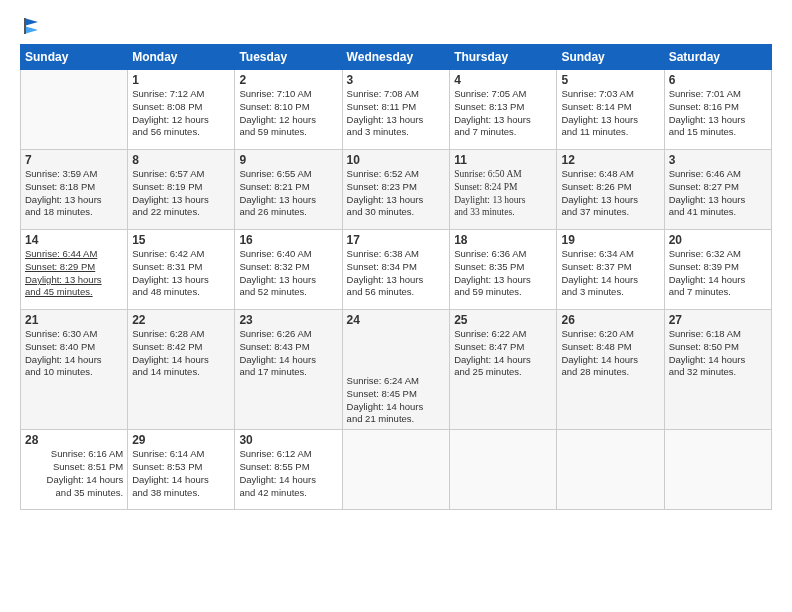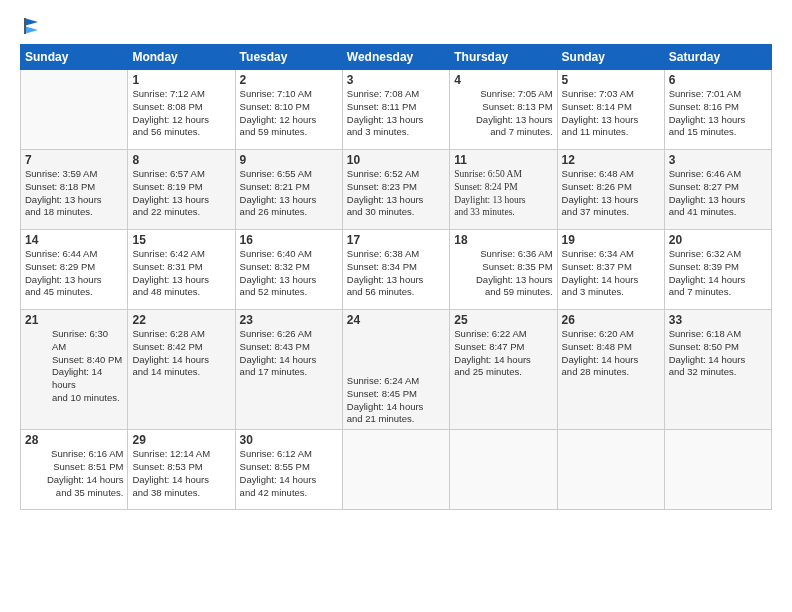--- a/index.html
+++ b/index.html
@@ -151,21 +151,21 @@
           </td>
           <td>
             <span class="day-number">3</span>
             <div class="day-info" style="white-space: pre-line;">Sunrise: 7:08 AM
 Sunset: 8:11 PM
 Daylight: 13 hours
 and 3 minutes.</div>
           </td>
           <td>
             <span class="day-number">4</span>
-            <div class="day-info" style="white-space: pre-line; text-align: right;">Sunrise: 7:05 AM
+            <div class="day-info" style="white-space: pre-line;">Sunrise: 7:05 AM
 Sunset: 8:13 PM
 Daylight: 13 hours
 and 7 minutes.</div>
           </td>
           <td>
             <span class="day-number">5</span>
             <div class="day-info" style="white-space: pre-line;">Sunrise: 7:03 AM
 Sunset: 8:14 PM
 Daylight: 13 hours
 and 11 minutes.</div>
@@ -225,21 +225,21 @@
             <span class="day-number">3</span>
             <div class="day-info" style="white-space: pre-line;">Sunrise: 6:46 AM
 Sunset: 8:27 PM
 Daylight: 13 hours
 and 41 minutes.</div>
           </td>
         </tr>
         <tr>
           <td>
             <span class="day-number">14</span>
-            <div class="day-info" style="white-space: pre-line;">Sunrise: 6:44 AM
+            <div class="day-info" style="white-space: pre-line; text-decoration: underline;">Sunrise: 6:44 AM
 Sunset: 8:29 PM
 Daylight: 13 hours
 and 45 minutes.</div>
           </td>
           <td>
             <span class="day-number">15</span>
             <div class="day-info" style="white-space: pre-line;">Sunrise: 6:42 AM
 Sunset: 8:31 PM
 Daylight: 13 hours
 and 48 minutes.</div>
@@ -253,21 +253,21 @@
           </td>
           <td>
             <span class="day-number">17</span>
             <div class="day-info" style="white-space: pre-line;">Sunrise: 6:38 AM
 Sunset: 8:34 PM
 Daylight: 13 hours
 and 56 minutes.</div>
           </td>
           <td>
             <span class="day-number">18</span>
-            <div class="day-info" style="white-space: pre-line; text-align: right;">Sunrise: 6:36 AM
+            <div class="day-info" style="white-space: pre-line;">Sunrise: 6:36 AM
 Sunset: 8:35 PM
 Daylight: 13 hours
 and 59 minutes.</div>
           </td>
           <td>
             <span class="day-number">19</span>
             <div class="day-info" style="white-space: pre-line;">Sunrise: 6:34 AM
 Sunset: 8:37 PM
 Daylight: 14 hours
 and 3 minutes.</div>
@@ -276,21 +276,21 @@
             <span class="day-number">20</span>
             <div class="day-info" style="white-space: pre-line;">Sunrise: 6:32 AM
 Sunset: 8:39 PM
 Daylight: 14 hours
 and 7 minutes.</div>
           </td>
         </tr>
         <tr class="row-shade">
           <td>
             <span class="day-number">21</span>
-            <div class="day-info" style="white-space: pre-line; margin-left: 27px;">Sunrise: 6:30 AM
+            <div class="day-info" style="white-space: pre-line;">Sunrise: 6:30 AM
 Sunset: 8:40 PM
 Daylight: 14 hours
 and 10 minutes.</div>
           </td>
           <td>
             <span class="day-number">22</span>
             <div class="day-info" style="white-space: pre-line;">Sunrise: 6:28 AM
 Sunset: 8:42 PM
 Daylight: 14 hours
 and 14 minutes.</div>
@@ -317,38 +317,38 @@
 and 25 minutes.</div>
           </td>
           <td>
             <span class="day-number">26</span>
             <div class="day-info" style="white-space: pre-line;">Sunrise: 6:20 AM
 Sunset: 8:48 PM
 Daylight: 14 hours
 and 28 minutes.</div>
           </td>
           <td>
-            <span class="day-number">33</span>
+            <span class="day-number">27</span>
             <div class="day-info" style="white-space: pre-line;">Sunrise: 6:18 AM
 Sunset: 8:50 PM
 Daylight: 14 hours
 and 32 minutes.</div>
           </td>
         </tr>
         <tr>
           <td>
             <span class="day-number">28</span>
             <div class="day-info" style="white-space: pre-line; text-align: right;">Sunrise: 6:16 AM
 Sunset: 8:51 PM
 Daylight: 14 hours
 and 35 minutes.</div>
           </td>
           <td>
             <span class="day-number">29</span>
-            <div class="day-info" style="white-space: pre-line;">Sunrise: 12:14 AM
+            <div class="day-info" style="white-space: pre-line;">Sunrise: 6:14 AM
 Sunset: 8:53 PM
 Daylight: 14 hours
 and 38 minutes.</div>
           </td>
           <td>
             <span class="day-number">30</span>
             <div class="day-info" style="white-space: pre-line;">Sunrise: 6:12 AM
 Sunset: 8:55 PM
 Daylight: 14 hours
 and 42 minutes.</div>

